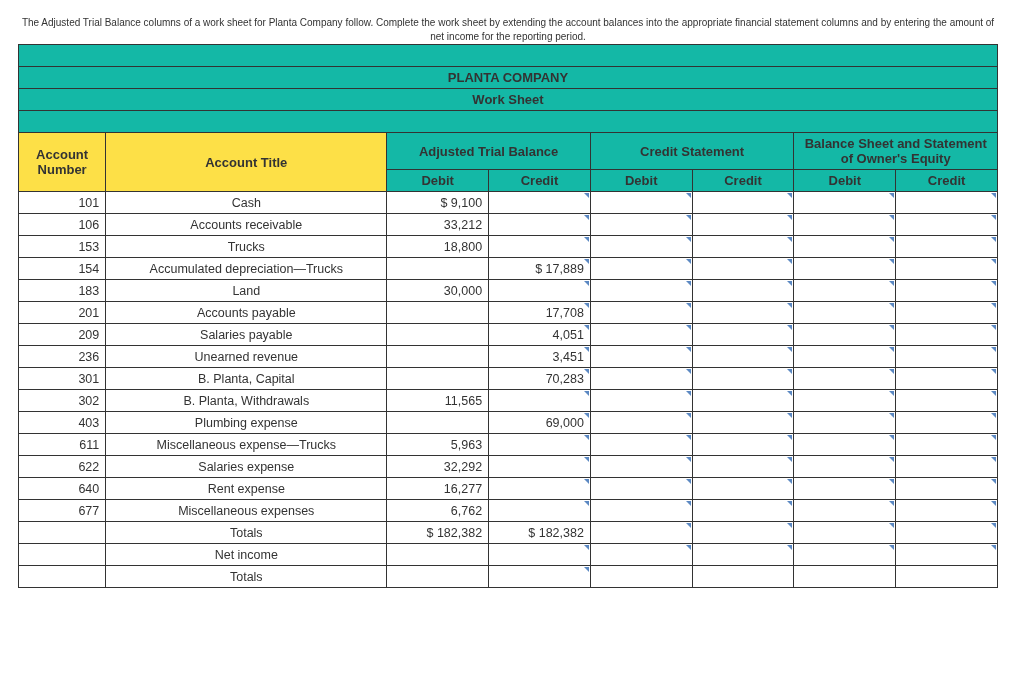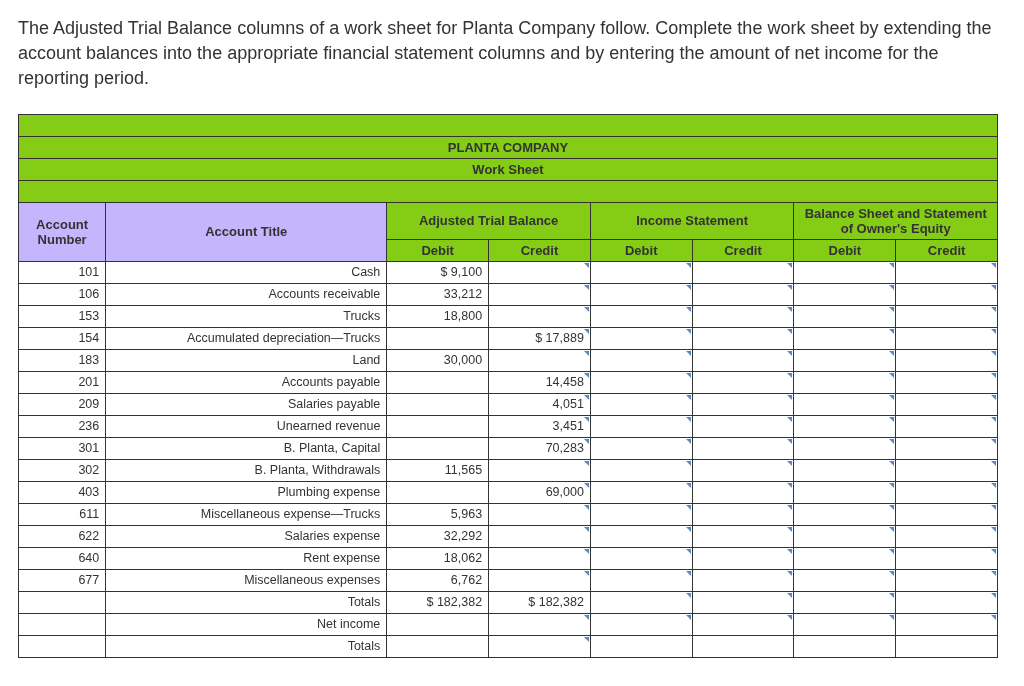--- a/index.html
+++ b/index.html
@@ -4,49 +4,49 @@
   <style>
     body {
       font-family: Arial, Helvetica, sans-serif;
       font-size: 13px;
       color: #333;
       margin: 0;
       padding: 16px 18px;
       background: #fff;
     }
     .instructions {
-      font-size: 18px;
+      font-size: 10px;
       line-height: 1.4;
-      margin-bottom: 22px;
       max-width: 980px;
+      text-align: center;
     }
     table.worksheet {
       border-collapse: collapse;
       width: 980px;
       table-layout: fixed;
     }
     table.worksheet th,
     table.worksheet td {
       border: 1px solid #333;
       padding: 3px 6px;
       height: 22px;
       box-sizing: border-box;
     }
     .hdr-blue {
-      background: #84cc16;
+      background: #14b8a6;
       font-weight: bold;
       text-align: center;
     }
     .hdr-dark {
-      background: #c4b5fd;
+      background: #fde047;
     }
     .col-num   { width: 72px; }
     .col-title { width: 232px; }
     .col-amt   { width: 84px; }
-    .txt-left  { text-align: right; }
+    .txt-left  { text-align: center; }
     .txt-ctr   { text-align: right; }
     .num {
       text-align: right;
       font-variant-numeric: tabular-nums;
       white-space: nowrap;
     }
     .input-cell {
       position: relative;
       background: #fff;
     }
@@ -94,21 +94,21 @@
   </tr>
 
   <tr class="title-row">
         <td class="hdr-blue" colspan="8"></td>
       </tr>
 
   <tr>
     <th class="hdr-blue hdr-dark" rowspan="2">Account Number</th>
     <th class="hdr-blue hdr-dark" rowspan="2">Account Title</th>
     <th class="hdr-blue" colspan="2">Adjusted Trial Balance</th>
-    <th class="hdr-blue" colspan="2">Income Statement</th>
+    <th class="hdr-blue" colspan="2">Credit Statement</th>
     <th class="hdr-blue" colspan="2">Balance Sheet and Statement of Owner's Equity</th>
   </tr>
   <tr>
     <th class="hdr-blue">Debit</th>
     <th class="hdr-blue">Credit</th>
     <th class="hdr-blue">Debit</th>
     <th class="hdr-blue">Credit</th>
     <th class="hdr-blue">Debit</th>
     <th class="hdr-blue">Credit</th>
   </tr>
@@ -162,21 +162,21 @@
         <td class="num input-cell"></td>
         <td class="num input-cell"></td>
         <td class="num input-cell"></td>
         <td class="num input-cell"></td>
         <td class="num input-cell"></td>
       </tr>
       <tr class="body-row">
         <td class="txt-ctr">201</td>
         <td class="txt-left">Accounts payable</td>
         <td class="num"></td>
-        <td class="num input-cell">14,458</td>
+        <td class="num input-cell">17,708</td>
         <td class="num input-cell"></td>
         <td class="num input-cell"></td>
         <td class="num input-cell"></td>
         <td class="num input-cell"></td>
       </tr>
       <tr class="body-row">
         <td class="txt-ctr">209</td>
         <td class="txt-left">Salaries payable</td>
         <td class="num"></td>
         <td class="num input-cell">4,051</td>
@@ -241,21 +241,21 @@
         <td class="num">32,292</td>
         <td class="num input-cell"></td>
         <td class="num input-cell"></td>
         <td class="num input-cell"></td>
         <td class="num input-cell"></td>
         <td class="num input-cell"></td>
       </tr>
       <tr class="body-row">
         <td class="txt-ctr">640</td>
         <td class="txt-left">Rent expense</td>
-        <td class="num">18,062</td>
+        <td class="num">16,277</td>
         <td class="num input-cell"></td>
         <td class="num input-cell"></td>
         <td class="num input-cell"></td>
         <td class="num input-cell"></td>
         <td class="num input-cell"></td>
       </tr>
       <tr class="body-row">
         <td class="txt-ctr">677</td>
         <td class="txt-left">Miscellaneous expenses</td>
         <td class="num">6,762</td>

